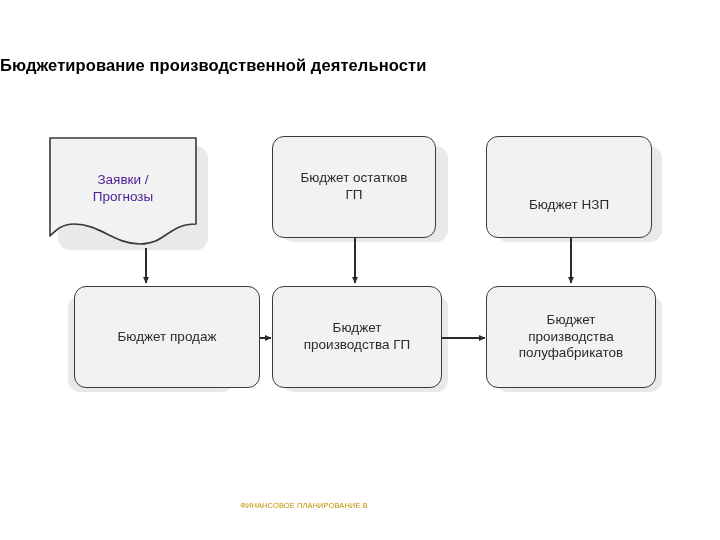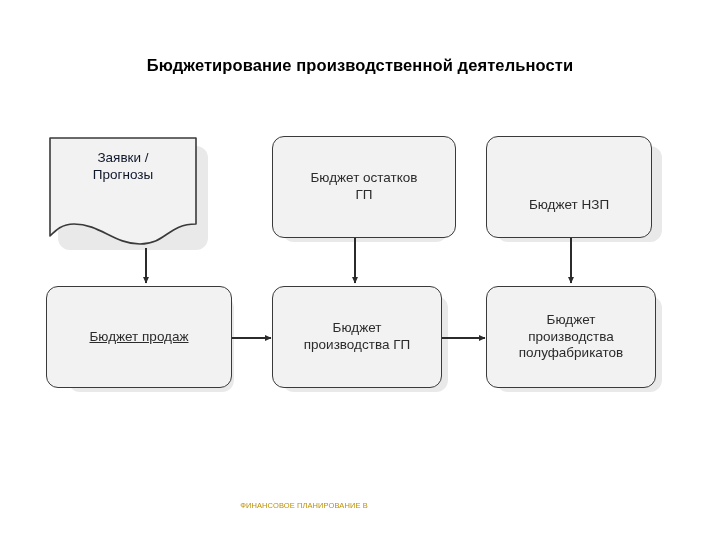--- a/index.html
+++ b/index.html
@@ -19,21 +19,20 @@
     left: 0; top: 0;
     width: 720px;
     height: 540px;
     background: #ffffff;
   }
   #title {
     position: absolute;
     left: 0;
     top: 56px;
     width: 720px;
-    text-align: center;
     font-size: 16.5px;
     font-weight: bold;
     color: #000000;
     letter-spacing: 0.1px;
   }
   
   #diagram {
     position: absolute;
     left: 0;
     top: 0;
@@ -62,24 +61,24 @@
   }
   .node.doc {
     background: transparent;
     border: none;
     border-radius: 0;
     padding: 0;
   }
   .doc-text {
     position: absolute;
     left: 0;
-    top: 14px;
+    top: 36px;
     width: 100%;
     text-align: center;
-    color: #0f172a;
+    color: #4c1d95;
     font-size: 13.5px;
     line-height: 1.25;
   }
   .doc-svg {
     position: absolute;
     left: 0;
     top: 0;
   }
   svg.arrows {
     position: absolute;
@@ -138,30 +137,30 @@
     <div class="node doc" style="left:48px; top:136px; width:150px; height:112px;">
       <svg class="doc-svg" width="150" height="112" viewBox="0 0 150 112">
         <path d="M2,2 L148,2 L148,88 C120,88 118,108 92,108 C66,108 52,88 26,88 C14,88 8,94 2,100 Z" fill="#f2f2f2" stroke="#3a3a3a" stroke-width="1.6" stroke-linejoin="round"></path>
       </svg>
       <div class="doc-text">
         <span style="white-space:pre-line;">Заявки /
 Прогнозы</span>
       </div>
     </div>
 
-    <div class="node" style="left:272px; top:136px; width:184px; height:102px;">
+    <div class="node" style="left:272px; top:136px; width:164px; height:102px;">
       <span style="white-space:pre-line;">Бюджет остатков
 ГП</span>
     </div>
 
     <div class="node" style="left:486px; top:136px; width:166px; height:102px;">
       <span style="white-space:pre-line;margin-top:36px;">Бюджет НЗП</span>
     </div>
 
-    <div class="node" style="left:46px; top:286px; width:186px; height:102px;text-decoration:underline;">
+    <div class="node" style="left:74px; top:286px; width:186px; height:102px;">
       <span style="white-space:pre-line;">Бюджет продаж</span>
     </div>
 
     <div class="node" style="left:272px; top:286px; width:170px; height:102px;">
       <span style="white-space:pre-line;">Бюджет
 производства ГП</span>
     </div>
 
     <div class="node" style="left:486px; top:286px; width:170px; height:102px;">
       <span style="white-space:pre-line;">Бюджет

